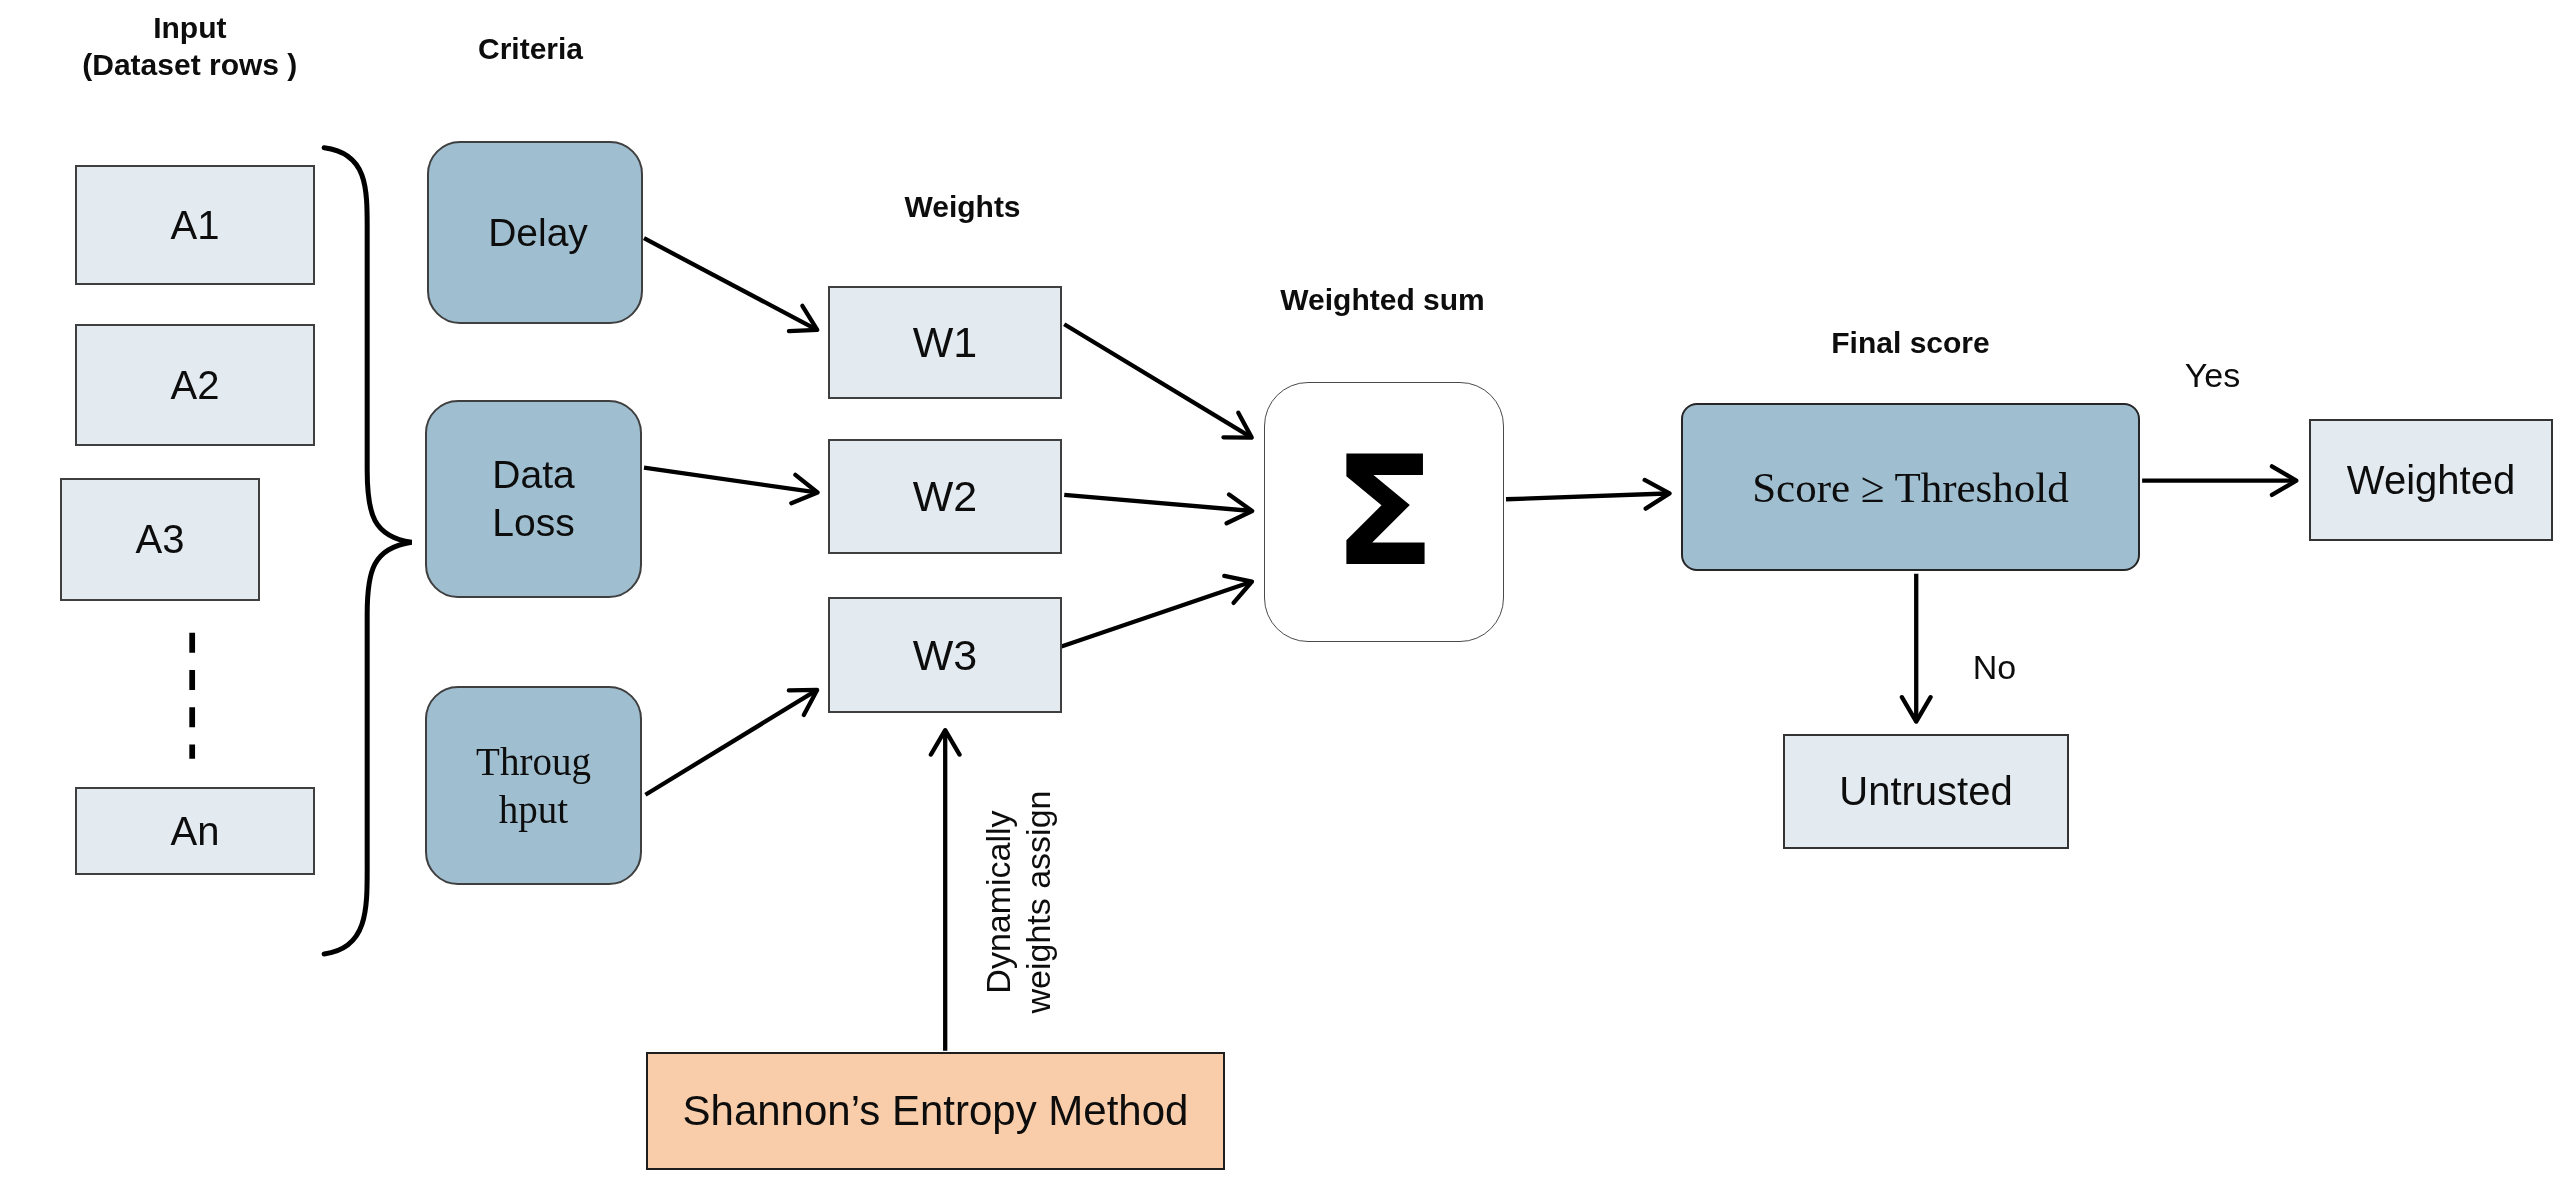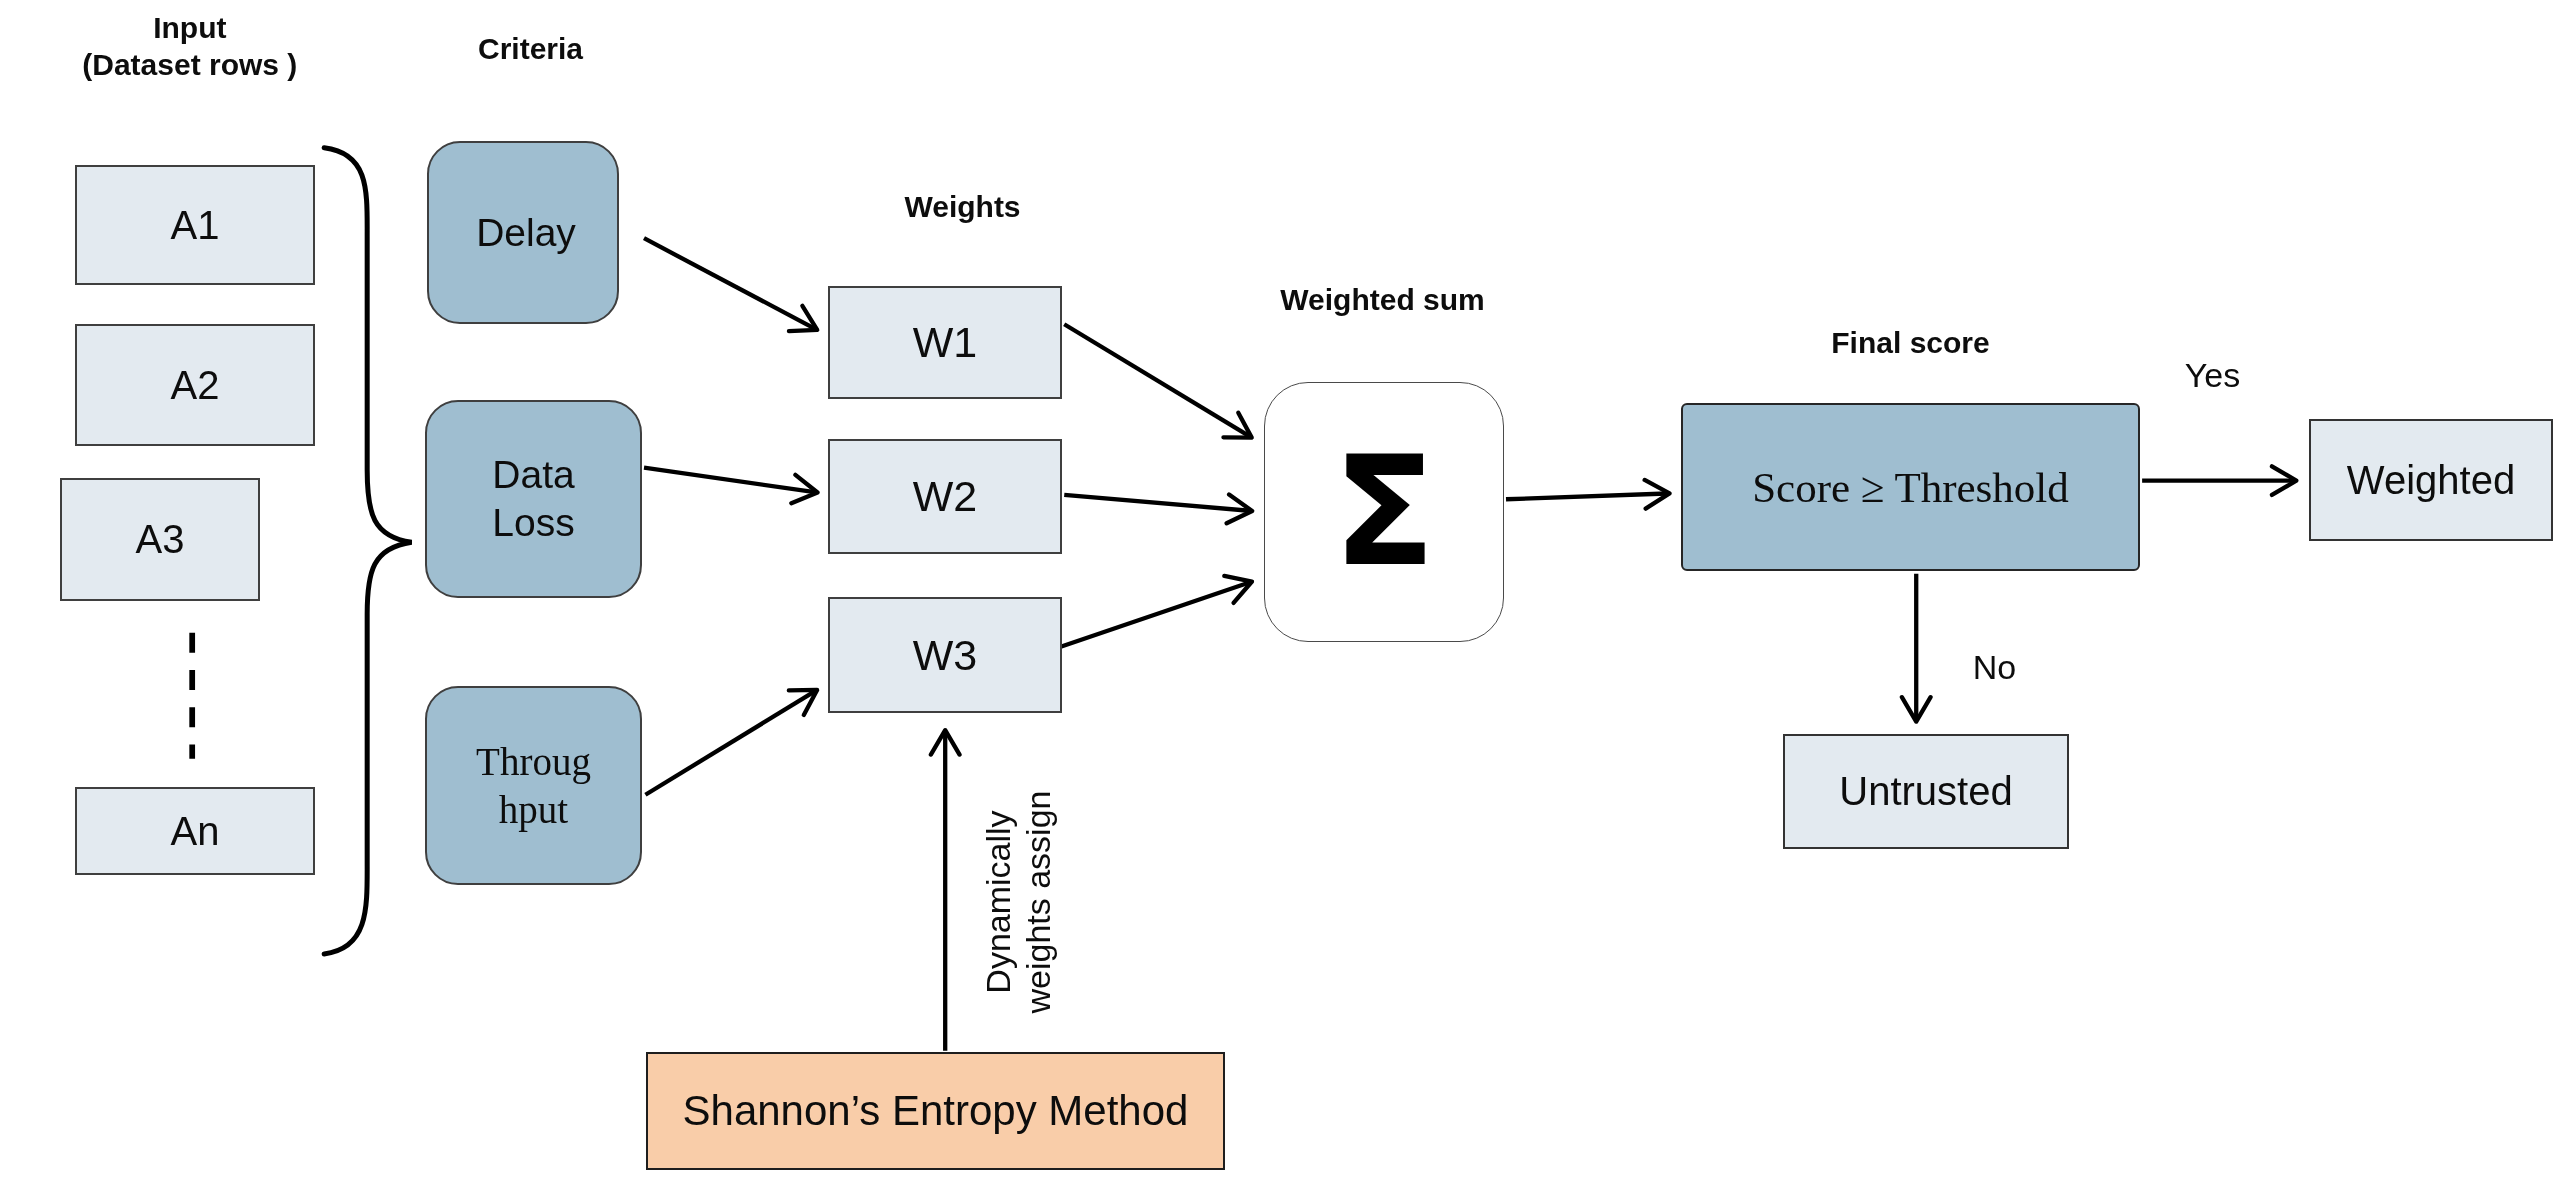--- a/index.html
+++ b/index.html
@@ -63,21 +63,21 @@
   .sigma-glyph{
     font-family:"DejaVu Sans",sans-serif;
     font-weight:700;
     font-size:151px;
     line-height:1;
     color:#000;
   }
   .score-box{
     background:var(--criteria-fill);
     border:2.2px solid #262626;
-    border-radius:6px;
+    border-radius:16px;
     font-family:"Liberation Serif","DejaVu Serif",serif;
     font-size:43px;
     justify-content:center;
   }
   .outcome-box{
     background:var(--light-fill);
     border:2.9px solid #333;
     font-size:40px;
   }
   .method-box{
@@ -149,21 +149,21 @@
   <div class="box light-box" style="left:75px;top:324px;width:240px;height:122px;">
     <span>A2</span>
   </div>
   <div class="box light-box" style="left:60px;top:478px;width:200px;height:123px;">
     <span>A3</span>
   </div>
   <div class="box light-box" style="left:75px;top:787px;width:240px;height:88px;">
     <span>An</span>
   </div>
 
-  <div class="box criteria-box" style="left:427px;top:141px;width:192px;height:183px;padding-left:6px;">
+  <div class="box criteria-box" style="left:427px;top:141px;width:216px;height:183px;padding-left:6px;">
     <div>Delay</div>
     <div></div>
   </div>
   <div class="box criteria-box" style="left:425px;top:400px;width:217px;height:198px;">
     <div>Data</div>
     <div>Loss</div>
   </div>
   <div class="box criteria-box" style="left:425px;top:686px;width:217px;height:199px;font-family:Liberation Serif, serif;">
     <div>Throug</div>
     <div>hput</div>

